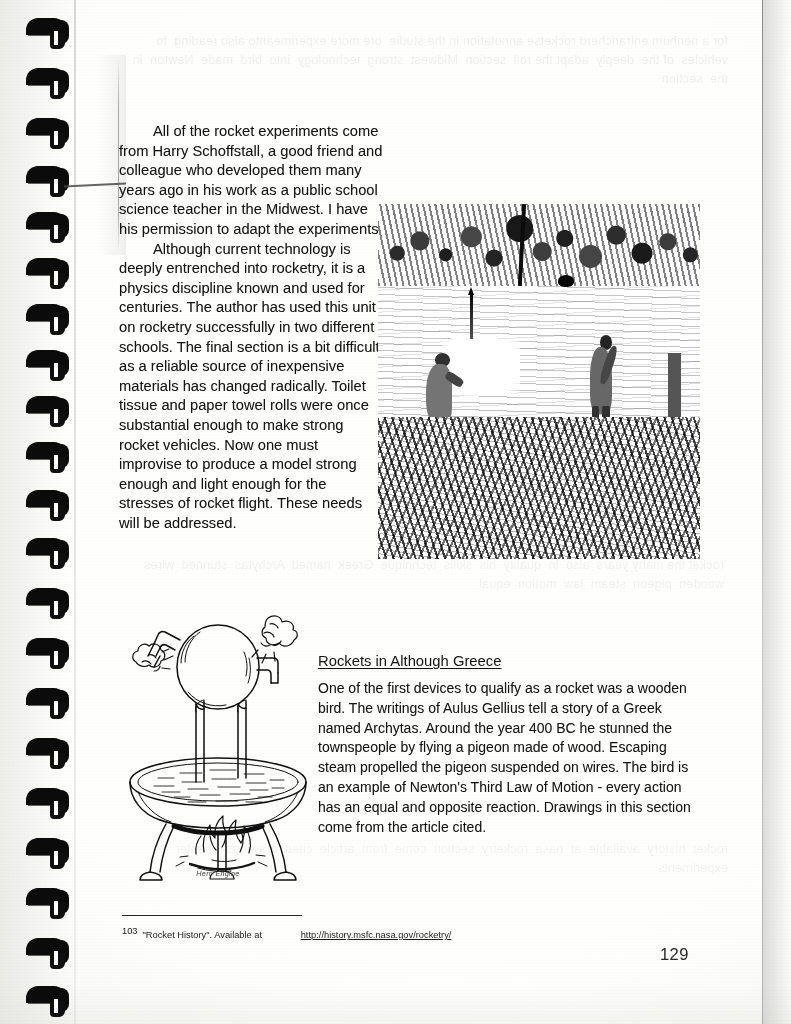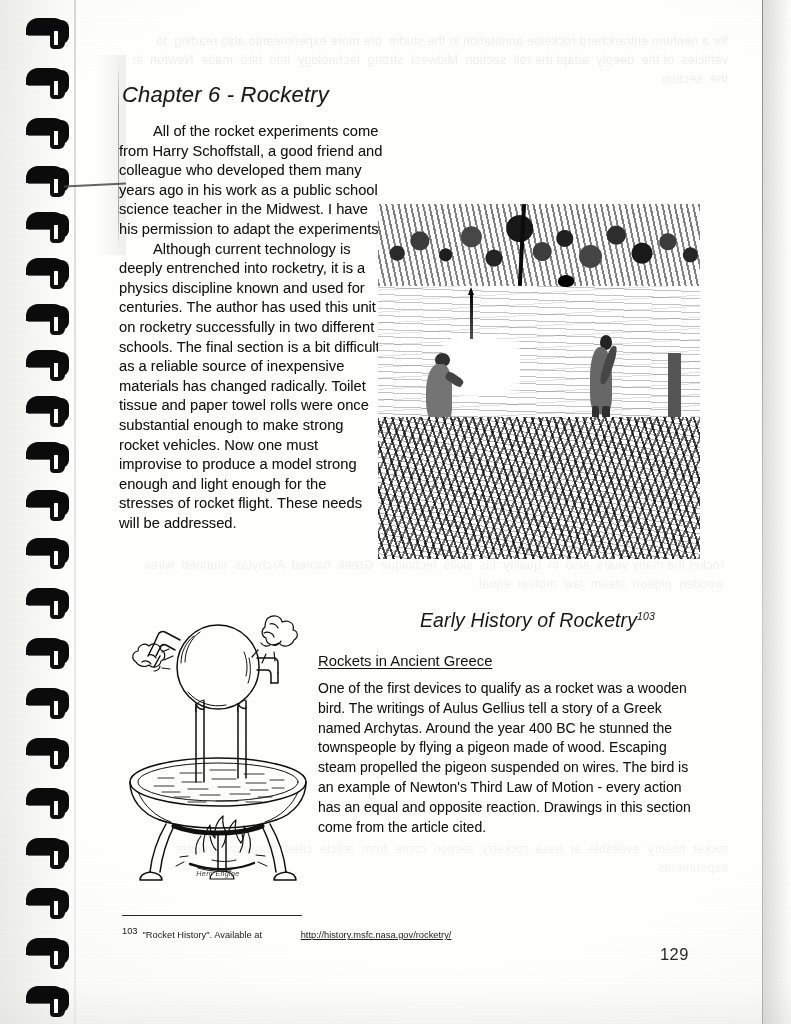--- a/index.html
+++ b/index.html
@@ -367,21 +367,20 @@
         <div class="hook"></div>
         <div class="tail"></div>
         <div class="gap"></div>
       </div>
   </div>
 
   <div id="fold-smudge"></div>
   <div id="fold-vert"></div>
   <div id="fold-diag"></div>
 
-  <div id="chapter-title">Chapter 6 - Rocketry</div>
 
   <div id="left-col">
     <p>All of the rocket experiments come from Harry Schoffstall, a good friend and colleague who developed them many years ago in his work as a public school science teacher in the Midwest. I have his permission to adapt the experiments.</p>
     <p>Although current technology is deeply entrenched into rocketry, it is a physics discipline known and used for centuries. The author has used this unit on rocketry successfully in two different schools. The final section is a bit difficult as a reliable source of inexpensive materials has changed radically. Toilet tissue and paper towel rolls were once substantial enough to make strong rocket vehicles. Now one must improvise to produce a model strong enough and light enough for the stresses of rocket flight. These needs will be addressed.</p>
   </div>
 
   <div id="photo-wrap">
     <div id="photo" aria-label="Black and white halftone photograph of two students in a grassy field watching a model rocket lift off with a smoke cloud, tree line in background">
       <div id="ph-sky"></div>
       <div id="ph-trees"></div>
@@ -402,23 +401,22 @@
         <div class="head"></div>
           <div class="body"></div>
           <div class="arm"></div>
       </div>
       <div id="ph-shadow1"></div>
       <div id="ph-shadow2"></div>
       <div id="ph-grass"></div>
     </div>
   </div>
 
-  <div id="section-heading"><span>Early History of Rocketry</span><sup>103</sup></div>
-
-  <div id="subheading">Rockets in Ancient Greece</div>
+
+  <div id="subheading">Rockets in Although Greece</div>
 
   <div id="right-col">
     <p>One of the first devices to qualify as a rocket was a wooden bird. The writings of Aulus Gellius tell a story of a Greek named Archytas. Around the year 400 BC he stunned the townspeople by flying a pigeon made of wood. Escaping steam propelled the pigeon suspended on wires. The bird is an example of Newton's Third Law of Motion  - every action has an equal and opposite reaction. Drawings in this section come from the article cited.</p>
   </div>
 
   <div id="hero-fig" aria-label="Pen and ink drawing of Hero's aeolipile: a steam sphere with two angled nozzles venting steam, mounted on pipes above a large covered cauldron set on a three legged stand over a fire">
     <svg width="200" height="285" viewBox="0 0 200 285" fill="none" stroke="#111" stroke-width="1.5" stroke-linecap="round" stroke-linejoin="round">
 
       <g stroke-width="1.2">
         <path d="M150 18c6-4 13-2 14 4 7-3 13 2 11 8 5 1 6 7 1 10-3 7-11 8-15 3-6 4-13 1-13-5-5-2-5-8-1-11 0-5 2-8 3-9z"></path>

